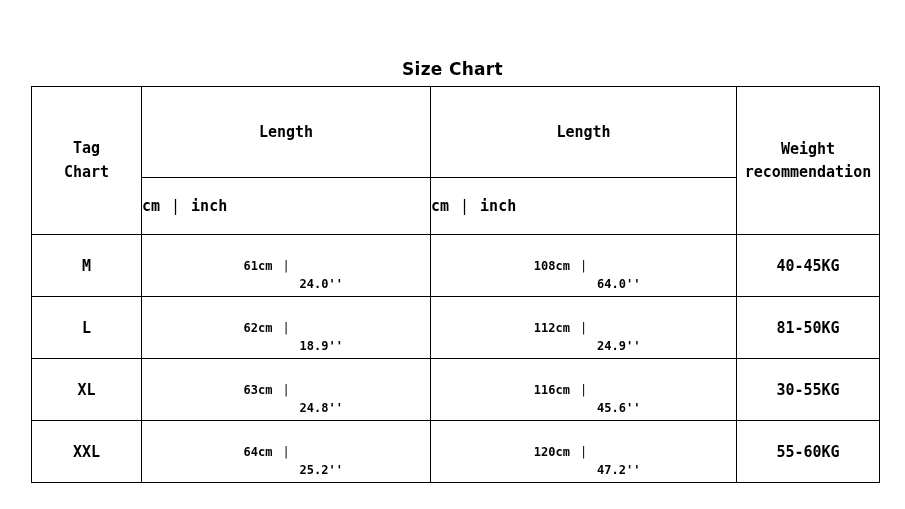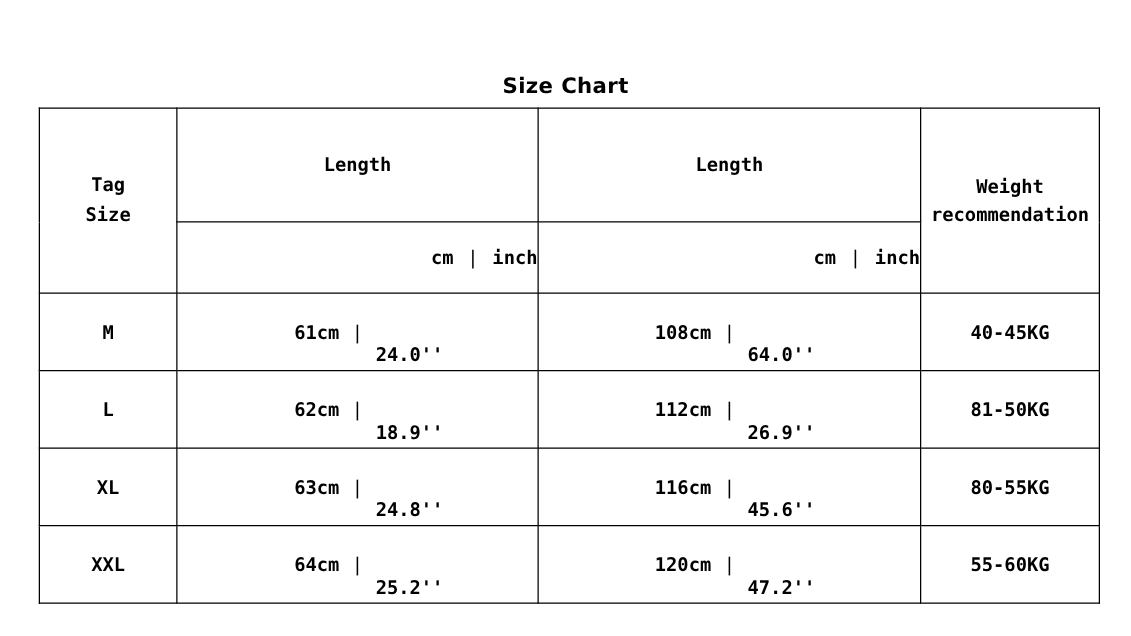--- a/index.html
+++ b/index.html
@@ -67,34 +67,34 @@
 
   .weight-head {
     line-height: 1.5;
     font-size: 15px;
   }
   .weight-head .l1, .weight-head .l2 { display: block; }
 
   .unit-cell {
     display: flex;
     align-items: center;
-    justify-content: flex-end;
+    justify-content: flex-start;
     gap: 0;
     font-size: 15px;
   }
   .unit-cell .sep {
     display: inline-block;
     padding: 0 11px;
     font-weight: normal;
   }
   .meas {
     display: flex;
     align-items: center;
     justify-content: center;
-    font-size: 15px;
+    font-size: 12px;
   }
   .meas .sep {
     display: inline-block;
     padding: 0 10px;
     font-weight: normal;
   }
   .meas .v2 { min-width: 66px; text-align: left; margin-top: 36px; }
   .meas .v1 { min-width: 66px; text-align: right; }
   .hdr-main { font-size: 15px; }
 </style>
@@ -110,21 +110,21 @@
       <colgroup>
         <col class="col-tag">
         <col class="col-length">
         <col class="col-chest">
         <col class="col-weight">
       </colgroup>
       <tbody>
         <tr>
           <td rowspan="2" class="tagsize">
             <span class="l1">Tag</span>
-            <span class="l2">Size</span>
+            <span class="l2">Chart</span>
           </td>
           <td class="hdr-tall hdr-main">Length</td>
           <td class="hdr-tall hdr-main">Length</td>
           <td rowspan="2" class="weight-head">
             <span class="l1">Weight</span>
             <span class="l2">recommendation</span>
           </td>
         </tr>
         <tr>
           <td class="hdr-sub">
@@ -168,21 +168,21 @@
             <div class="meas">
               <span class="v1">62cm</span>
               <span class="sep">|</span>
               <span class="v2">18.9''</span>
             </div>
           </td>
           <td>
             <div class="meas">
               <span class="v1">112cm</span>
               <span class="sep">|</span>
-              <span class="v2">26.9''</span>
+              <span class="v2">24.9''</span>
             </div>
           </td>
           <td>81-50KG</td>
         </tr>
 
         <tr class="body-row">
           <td>XL</td>
           <td>
             <div class="meas">
               <span class="v1">63cm</span>
@@ -190,21 +190,21 @@
               <span class="v2">24.8''</span>
             </div>
           </td>
           <td>
             <div class="meas">
               <span class="v1">116cm</span>
               <span class="sep">|</span>
               <span class="v2">45.6''</span>
             </div>
           </td>
-          <td>80-55KG</td>
+          <td>30-55KG</td>
         </tr>
 
         <tr class="body-row">
           <td>XXL</td>
           <td>
             <div class="meas">
               <span class="v1">64cm</span>
               <span class="sep">|</span>
               <span class="v2">25.2''</span>
             </div>

